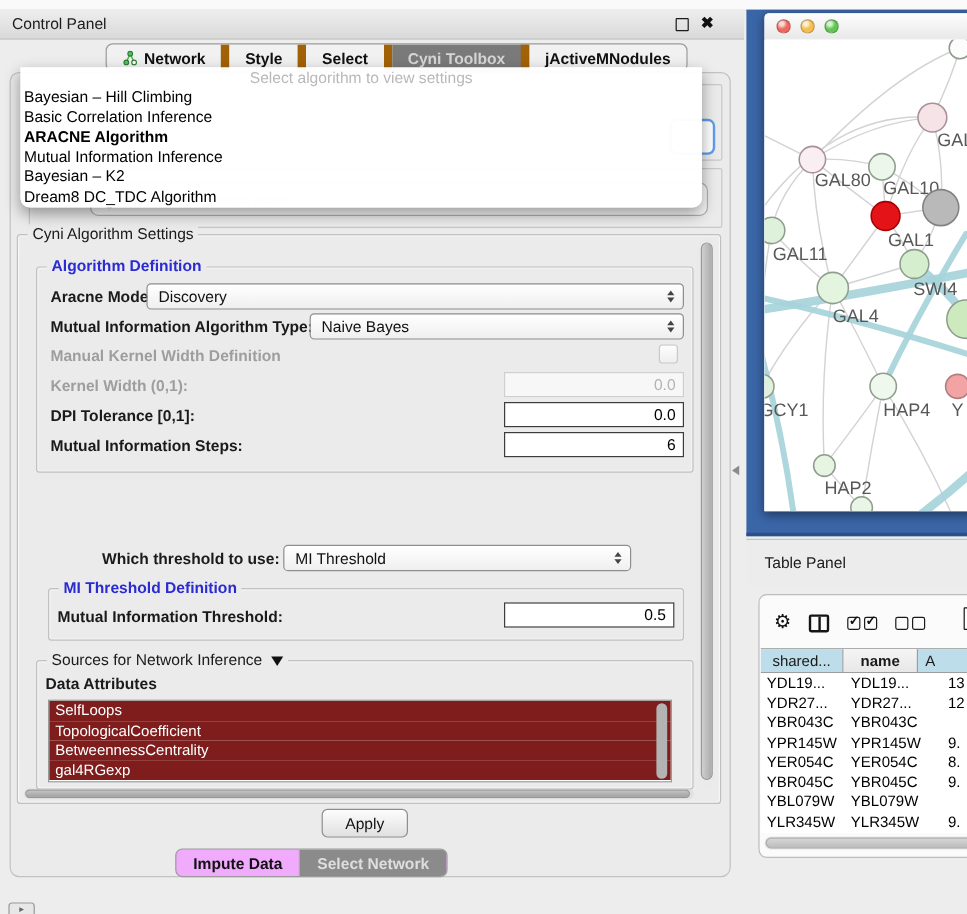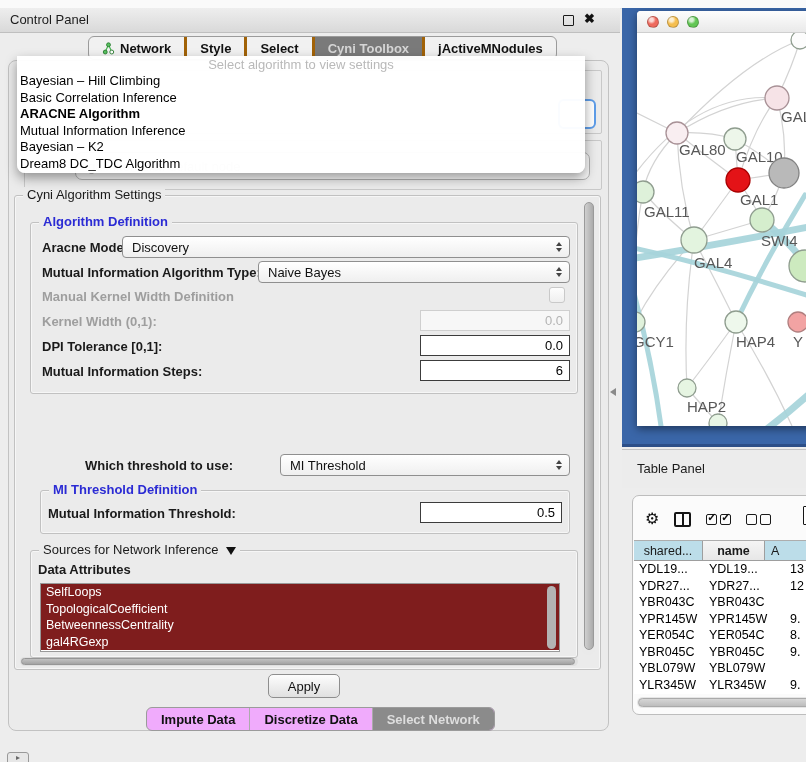--- a/index.html
+++ b/index.html
@@ -11,21 +11,21 @@
   #cp-titlebar{position:absolute;left:0;top:8px;width:620px;height:24px;
     background:linear-gradient(#eeeeee,#d9d9d9);border-bottom:1px solid #bfbfbf;}
   #cp-title{position:absolute;left:10px;top:4px;font-size:13px;color:#1c1c1c;}
   #float-btn{position:absolute;left:563px;top:7px;width:9px;height:9px;border:1.5px solid #1a1a1a;border-radius:1px;background:transparent;}
   #close-btn{position:absolute;left:584px;top:3px;font-size:13px;font-weight:bold;color:#111;}
 
   
   #tabbar{position:absolute;left:88px;top:36px;height:22px;display:inline-flex;
     background:#f1f1f1;border:1px solid #9b9b9b;border-radius:6px;overflow:hidden;}
   .tab{display:flex;align-items:center;gap:5px;padding:0 13px;font-size:13px;font-weight:600;color:#111;
-    border-right:3px solid #a16207;white-space:nowrap;}
+    border-right:7px solid #a16207;white-space:nowrap;}
   .tab:last-child{border-right:none;}
   .tab.selected{background:#7a7a7a;color:#d6d6d6;}
   .net-icon{width:13px;height:13px;display:inline-block;}
 
   
   #outer-panel{position:absolute;left:8px;top:60px;width:599px;height:669px;background:#ebebeb;
     border:1px solid #c2c2c2;border-radius:8px;}
 
   
   .behind-group{position:absolute;border:1px solid #c8c8c8;border-radius:2px;background:#ebebeb;}
@@ -208,21 +208,21 @@
   <div id="manual-checkbox"></div>
   <div class="lbl gray" style="left:42px;top:314px;">Kernel Width (0,1):</div>
   <div class="field disabled" style="left:420px;top:310px;width:150px;height:21px;">0.0</div>
   <div class="lbl" style="left:42px;top:339px;">DPI Tolerance [0,1]:</div>
   <div class="field" style="left:420px;top:335px;width:150px;height:21px;">0.0</div>
   <div class="lbl" style="left:42px;top:364px;">Mutual Information Steps:</div>
   <div class="field" style="left:420px;top:360px;width:150px;height:21px;">6</div>
 
 
   <div class="lbl" style="left:85px;top:458px;">Which threshold to use:</div>
-  <div class="combo" style="left:236px;top:454px;width:290px;height:22px;margin-left:44px;">
+  <div class="combo" style="left:236px;top:454px;width:290px;height:22px;">
     <span>MI Threshold</span>
     <span class="arrows">
         <span class="tri-up"></span>
         <span class="tri-dn"></span>
       </span>
   </div>
   <div class="group" style="left:40px;top:490px;width:528px;height:42px;">
     <div class="legend blue">MI Threshold Definition</div>
   </div>
   <div class="lbl" style="left:48px;top:506px;text-align:right;">Mutual Information Threshold:</div>
@@ -239,23 +239,20 @@
       <div class="attr-item">TopologicalCoefficient</div>
       <div class="attr-item">BetweennessCentrality</div>
       <div class="attr-item">gal4RGexp</div>
       <div id="attr-vthumb"></div>
   </div>
 
   <div id="apply-btn">Apply</div>
   <div id="bottom-tabs">
     <div class="btab">
         <span>Impute Data</span>
-      </div>
-    <div class="btab">
-        <span>Discretize Data</span>
       </div>
     <div class="btab selected">
         <span>Select Network</span>
       </div>
   </div>
 
   <div id="algo-popup">
     <div id="algo-placeholder">Select algorithm to view settings</div>
     <div id="algo-items">
         <div class="algo-item">Bayesian – Hill Climbing</div>

